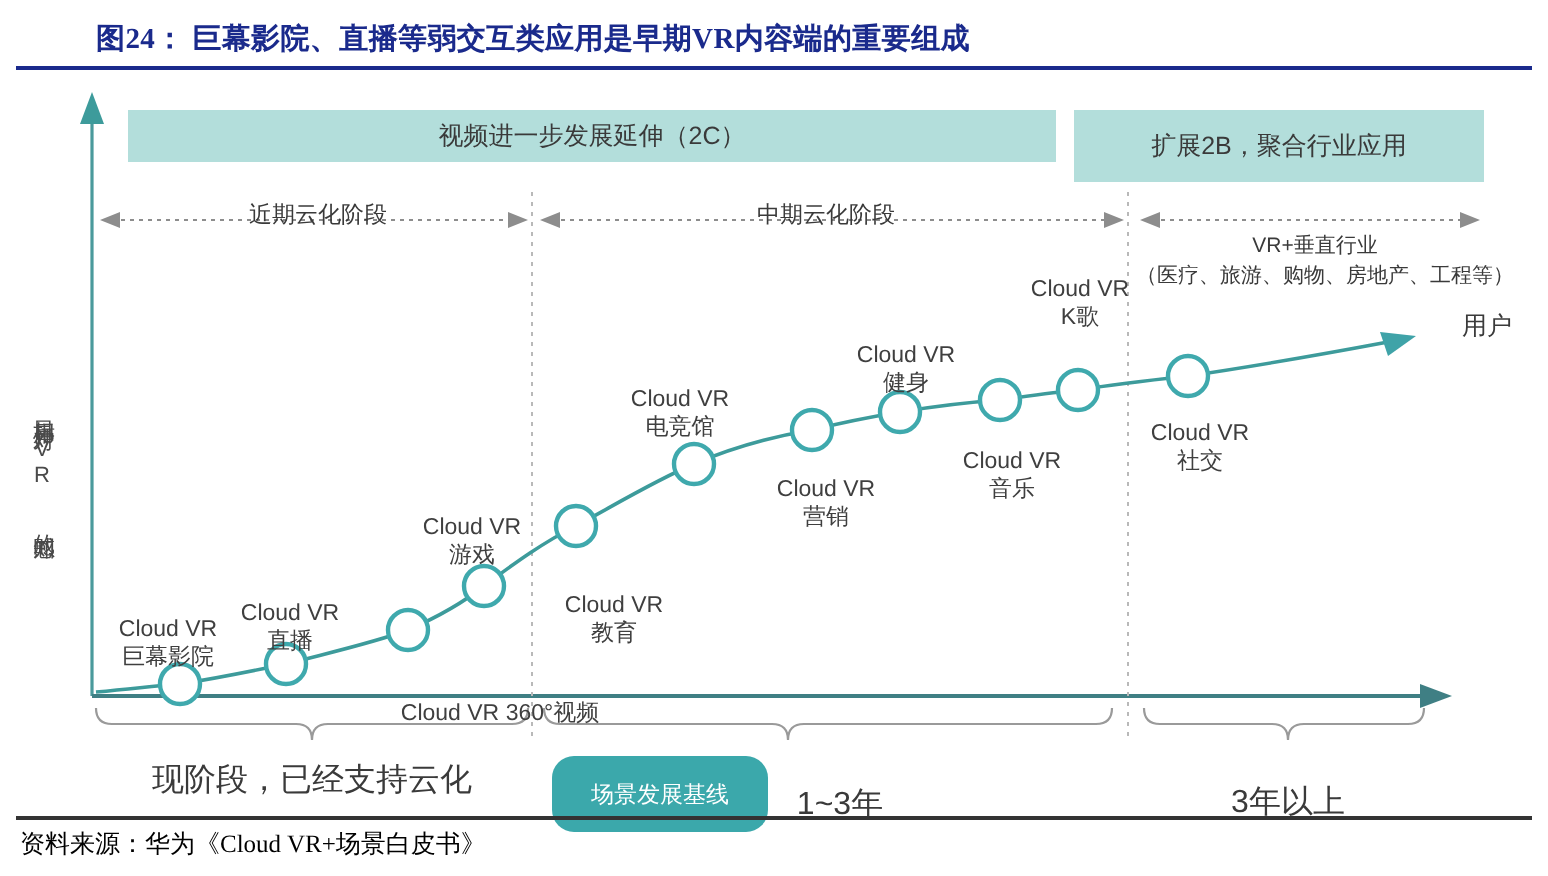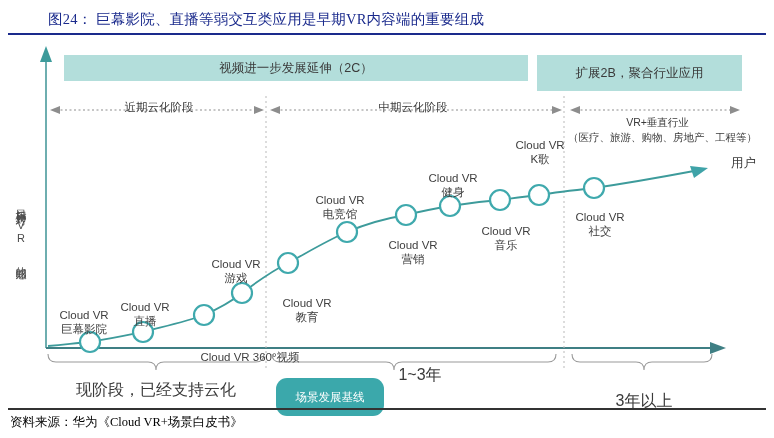--- a/index.html
+++ b/index.html
@@ -12,21 +12,21 @@
     position: relative;
     font-family: "Liberation Sans", "DejaVu Sans", sans-serif;
     overflow: hidden;
   }
 
   
   #title-bar {
     position: absolute;
     left: 8px; top: 10px; width: 758px;
     font-size: 14.5px;
-    font-weight: normal;
+    font-weight: bold;
     color: #1a2a8c;
     font-family: "Liberation Serif", "DejaVu Serif", serif;
     letter-spacing: 0.2px;
     white-space: nowrap;
     padding-left: 40px;
   }
   #title-rule {
     position: absolute;
     left: 8px; top: 33px; width: 758px; height: 2px;
     background: #1a2a8c;
@@ -286,19 +286,19 @@
     <span class="l1">Cloud VR</span>
     <span class="l2">K歌</span>
   </div>
   <div class="node-label" style="left:600px; top:172px;">
     <span class="l1">Cloud VR</span>
     <span class="l2">社交</span>
   </div>
 
   <div class="bottom-text" style="left:156px; top:342px;">现阶段，已经支持云化</div>
   <div id="baseline-pill">场景发展基线</div>
-  <div class="bottom-text" style="left:420px; top:327px;">1~3年</div>
+  <div class="bottom-text" style="left:420px; top:354px;">1~3年</div>
   <div class="bottom-text" style="left:644px; top:353px;">3年以上</div>
 
 </div>
 
 <div id="footer-rule"></div>
 <div id="footer-text">资料来源：华为《Cloud VR+场景白皮书》</div>
 
 </body></html>

